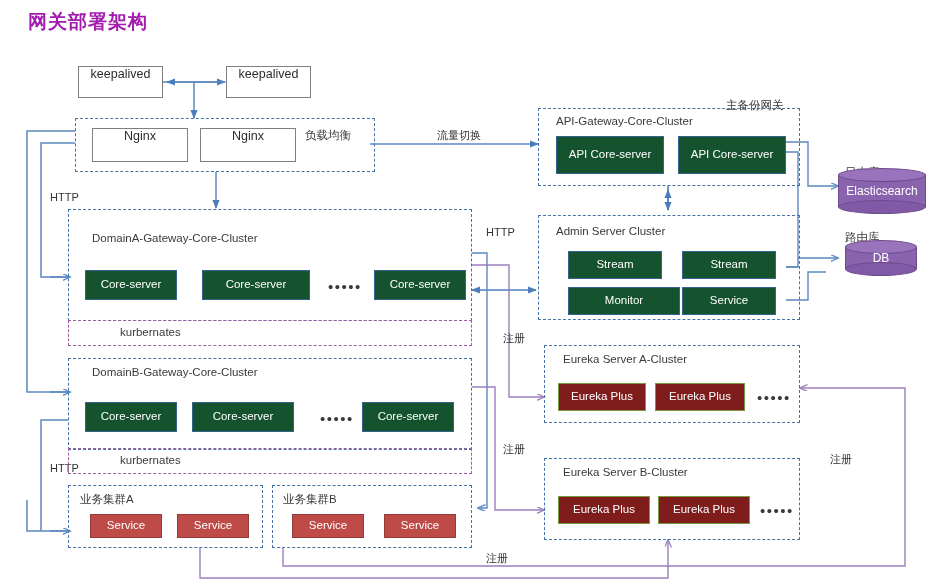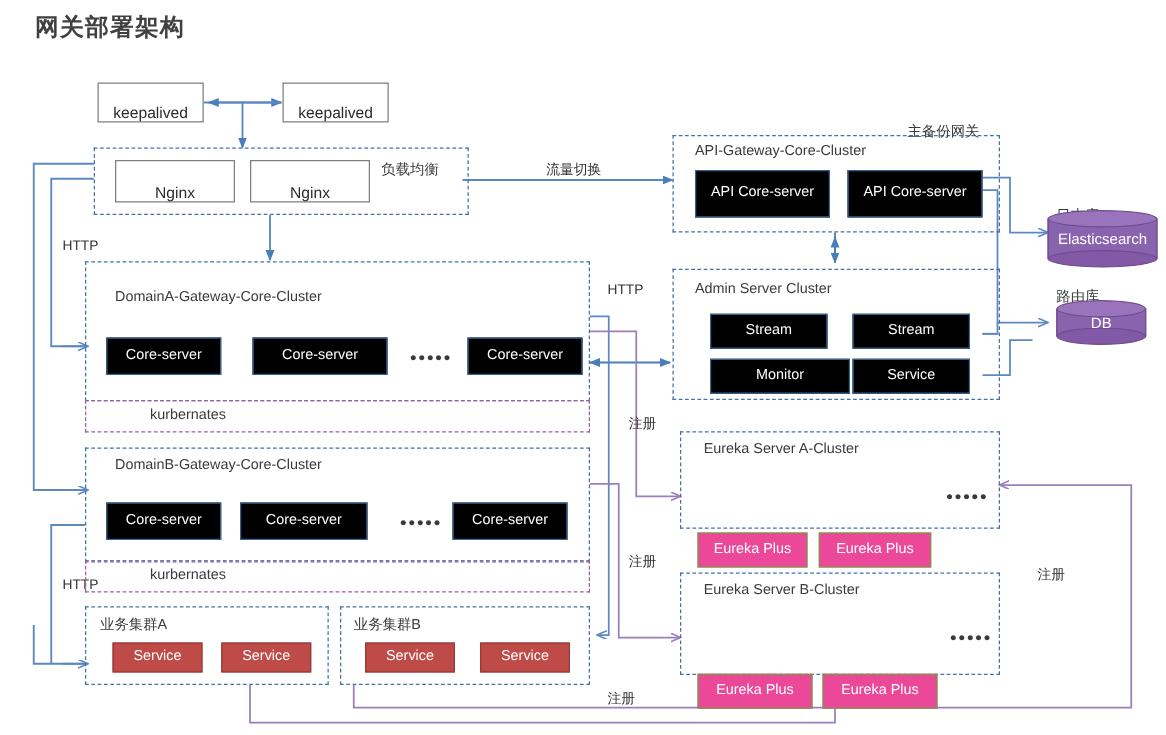--- a/index.html
+++ b/index.html
@@ -1,37 +1,37 @@
 <!DOCTYPE html>
 <html><head>
 <meta charset="utf-8">
 <style>
   html,body{margin:0;padding:0;background:#ffffff;}
   body{font-family:"Liberation Sans","DejaVu Sans",sans-serif;}
   #canvas{position:relative;width:933px;height:588px;overflow:hidden;background:#fff;}
   #svg-layer{position:absolute;left:0;top:0;width:933px;height:588px;}
   .abs{position:absolute;box-sizing:border-box;}
 
-  .title{left:28px;top:9px;font-size:19px;font-weight:bold;color:#404040;letter-spacing:1px;}
+  .title{left:28px;top:9px;font-size:19px;font-weight:bold;color:#a21caf;letter-spacing:1px;}
 
   
   .grp{border:1.6px dashed #4472a8;background:transparent;}
   .grp-purple{border:1.6px dashed #9b5fa0;background:transparent;}
   .grp-label{font-size:11.5px;color:#3a3a3a;}
 
   
   .plainbox{border:1.3px solid #7f7f7f;background:#ffffff;color:#2b2b2b;
-            display:flex;align-items:flex-end;justify-content:center;font-size:12.5px;}
+            display:flex;align-items:flex-start;justify-content:center;font-size:12.5px;}
 
   
   .fbox{display:flex;align-items:center;justify-content:center;text-align:center;
         color:#ffffff;font-size:11.5px;line-height:1.15;}
-  .blue{background:#000000;border:1.2px solid #37618f;}
+  .blue{background:#14532d;border:1.2px solid #37618f;}
   .red{background:#be4b48;border:1.2px solid #943a37;}
-  .green{background:#ec4899;border:1.2px solid #7a9a3f;margin-top:43px;}
+  .green{background:#7f1d1d;border:1.2px solid #7a9a3f;}
 
   .edge-label{font-size:11px;color:#333333;white-space:nowrap;}
   .dots{font-size:15px;color:#3a3a3a;letter-spacing:1.5px;}
 
   
   .cyl{position:absolute;}
   .cyl .body{position:absolute;left:0;right:0;top:7px;bottom:7px;background:#8a63ae;
              border-left:1.3px solid #6d4b8c;border-right:1.3px solid #6d4b8c;}
   .cyl .top{position:absolute;left:0;right:0;top:0;height:14px;border-radius:50%;
             background:#9a73bd;border:1.3px solid #6d4b8c;box-sizing:border-box;}

